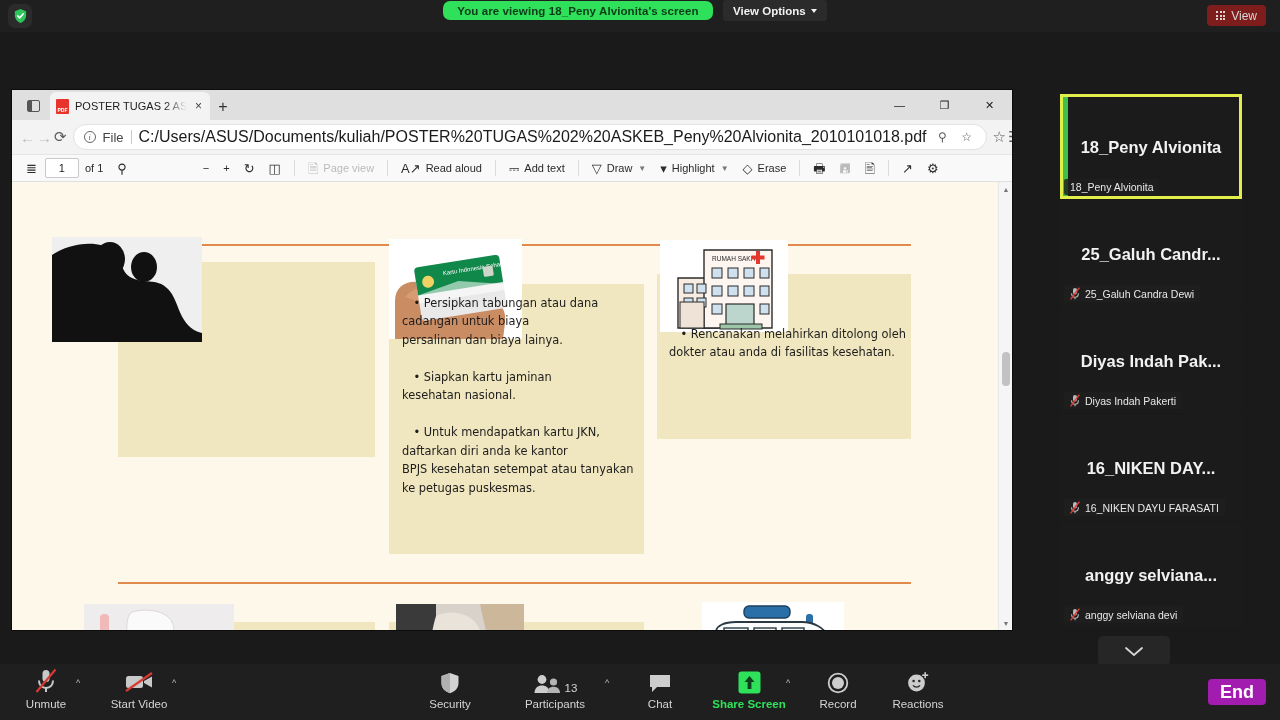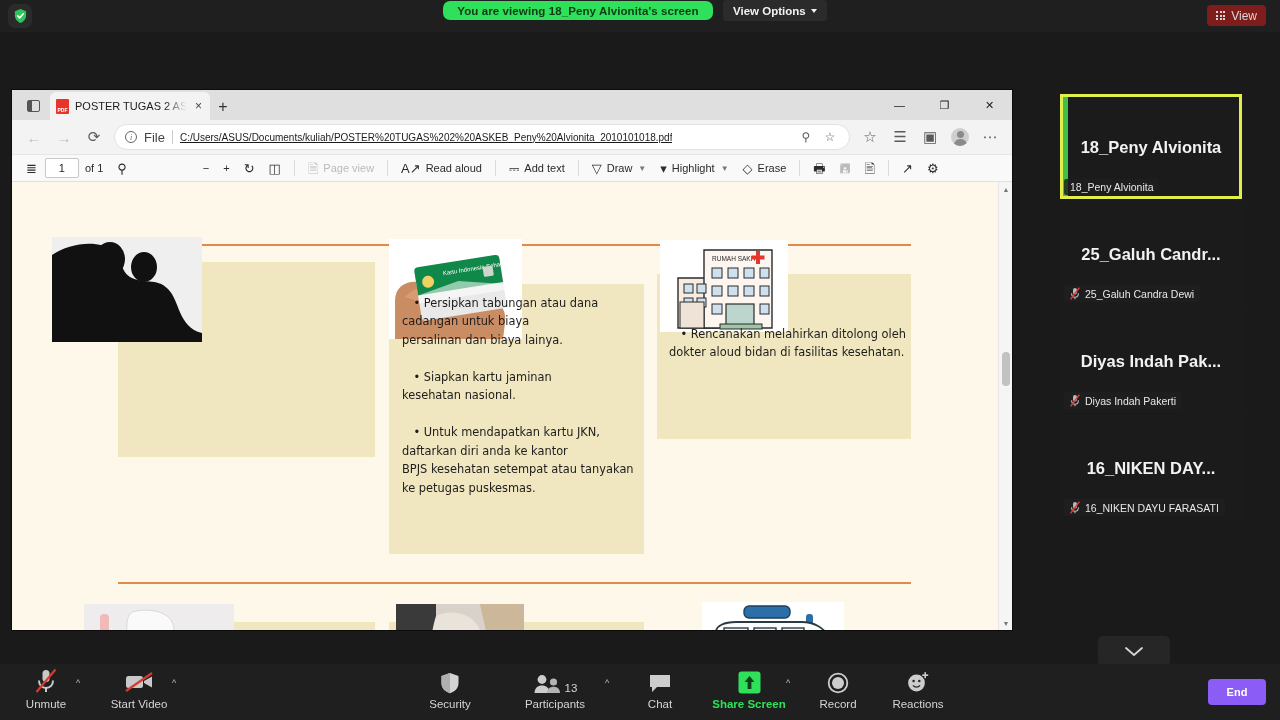--- a/index.html
+++ b/index.html
@@ -91,21 +91,21 @@
   #addressbar{
     flex:1 1 auto; height:26px; background:#ffffff; border-radius:13px;
     display:flex; align-items:center; padding:0 10px; gap:7px; margin:0 4px;
     border:1px solid #e2e2e2;
   }
   #info-circle{ width:12px;height:12px;border:1.2px solid #666;border-radius:50%;
                 font-size:8px;color:#666;display:flex;align-items:center;justify-content:center;font-style:italic;
                 font-family:"Liberation Serif",serif;}
   #file-label{ font-size:13px; color:#444; }
   #addr-sep{ width:1px; height:14px; background:#ccc; }
-  #addr-url{ font-size:10px; color:#1b1b1b; white-space:nowrap; overflow:hidden;text-decoration:underline; }
+  #addr-url{ font-size:16px; color:#1b1b1b; white-space:nowrap; overflow:hidden; }
   #addr-right{ margin-left:auto; display:flex; align-items:center; gap:6px; }
   #profile-av{ width:18px;height:18px;border-radius:50%;background:#cfcfcf; position:relative; overflow:hidden;}
   #profile-av:before{content:"";position:absolute;left:5.5px;top:3px;width:7px;height:7px;border-radius:50%;background:#8a8a8a;}
   #profile-av:after{content:"";position:absolute;left:2.5px;top:11px;width:13px;height:9px;border-radius:6px 6px 0 0;background:#8a8a8a;}
 
   
   #pdf-toolbar{
     height:28px; background:#f9f9f9; border-top:1px solid #e5e5e5; border-bottom:1px solid #e0e0e0;
     display:flex; align-items:center; padding:0 8px; gap:2px; font-size:11px; color:#333;
   }
@@ -160,21 +160,21 @@
   }
 
   
   #bottombar{ position:absolute; left:0; top:664px; width:1280px; height:56px; background:#1f1f1f; }
   .bbtn{ position:absolute; top:4px; display:flex; flex-direction:column; align-items:center; width:70px; }
   .bbtn .ico{ height:26px; display:flex; align-items:flex-end; justify-content:center; }
   .bbtn .lbl{ font-size:11.5px; color:#d4d4d4; margin-top:4px; white-space:nowrap; }
   .bcaret{ position:absolute; top:14px; font-size:9px; color:#bdbdbd; }
   #end-btn{
     position:absolute; right:14px; top:679px; width:58px; height:26px;
-    background:#8b5cf6; border-radius:4px; color:#fff; font-size:11px; font-weight:bold;
+    background:#a21caf; border-radius:4px; color:#fff; font-size:18px; font-weight:bold;
     display:flex; align-items:center; justify-content:center;
   }
   .badgecount{ font-size:11.5px; color:#d4d4d4; }
 </style>
 </head>
 <body>
 
 <div id="zoom-topbar">
   <div id="shield-badge">
     <svg width="15" height="16" viewBox="0 0 16 17" aria-hidden="true">
@@ -386,21 +386,21 @@
               <rect x="37" y="44" width="9" height="9"></rect>
             <rect x="24" y="58" width="9" height="9"></rect>
               <rect x="37" y="58" width="9" height="9"></rect>
           </g>
           <rect x="66" y="64" width="28" height="24" fill="#bcd5cd" stroke="#2b2b2b" stroke-width="1.2"></rect>
           <rect x="20" y="62" width="24" height="26" fill="#efe3d7" stroke="#2b2b2b" stroke-width="1"></rect>
           <rect x="60" y="84" width="42" height="5" fill="#9dc6a8" stroke="#2b2b2b" stroke-width="1"></rect>
         </svg>
       </div>
       <div class="ptext" style="left:657px; top:143px; width:245px; white-space:pre-line;"> • Rencanakan melahirkan ditolong oleh
-dokter aloud bidan di fasilitas kesehatan.</div>
+dokter atau anda di fasilitas kesehatan.</div>
 
       <div class="rule" style="left:106px; top:400px; width:793px;"></div>
       <div class="beigebox" style="left:106px; top:440px; width:257px; height:80px;"></div>
       <div class="beigebox" style="left:377px; top:440px; width:255px; height:80px;"></div>
       <div class="photo" style="left:72px; top:422px; width:150px; height:66px;">
         <svg width="150" height="66" viewBox="0 0 150 66" aria-hidden="true">
           <rect width="150" height="66" fill="#eeecec"></rect>
           <path d="M48 8 C62 4 82 6 88 18 C94 30 86 48 74 54 C60 60 46 50 44 36 C42 24 42 12 48 8 Z" fill="#fafafa" stroke="#dcd8d8"></path>
           <rect x="16" y="10" width="9" height="40" rx="4" fill="#f2b9b9"></rect>
           <circle cx="118" cy="46" r="7" fill="#e2ded6"></circle>
@@ -479,20 +479,32 @@
       <svg class="mutedmic" width="10" height="13" viewBox="0 0 10 13">
         <rect x="3" y="1" width="4" height="6.5" rx="2" fill="#b8b8b8"></rect>
         <path d="M1.6 6.3 C1.6 9 3 10.3 5 10.3 C7 10.3 8.4 9 8.4 6.3" stroke="#b8b8b8" stroke-width="1.1" fill="none"></path>
         <line x1="5" y1="10.3" x2="5" y2="12.2" stroke="#b8b8b8" stroke-width="1.1"></line>
         <line x1="0.6" y1="12.4" x2="9.4" y2="0.6" stroke="#e03b35" stroke-width="1.5"></line>
       </svg>
       <span>16_NIKEN DAYU FARASATI</span>
     </div>
   </div>
 
+  <div class="tile">
+    <div class="tile-bigname">anggy  selviana...</div>
+    <div class="tile-label">
+      <svg class="mutedmic" width="10" height="13" viewBox="0 0 10 13">
+        <rect x="3" y="1" width="4" height="6.5" rx="2" fill="#b8b8b8"></rect>
+        <path d="M1.6 6.3 C1.6 9 3 10.3 5 10.3 C7 10.3 8.4 9 8.4 6.3" stroke="#b8b8b8" stroke-width="1.1" fill="none"></path>
+        <line x1="5" y1="10.3" x2="5" y2="12.2" stroke="#b8b8b8" stroke-width="1.1"></line>
+        <line x1="0.6" y1="12.4" x2="9.4" y2="0.6" stroke="#e03b35" stroke-width="1.5"></line>
+      </svg>
+      <span>anggy selviana devi</span>
+    </div>
+  </div>
 
   <div id="strip-down">
     <svg width="20" height="11" viewBox="0 0 20 11">
       <path d="M2 2 L10 9 L18 2" stroke="#d6d6d6" stroke-width="1.8" fill="none" stroke-linecap="round"></path>
     </svg>
   </div>
 </div>
 
 <div id="bottombar">
 

